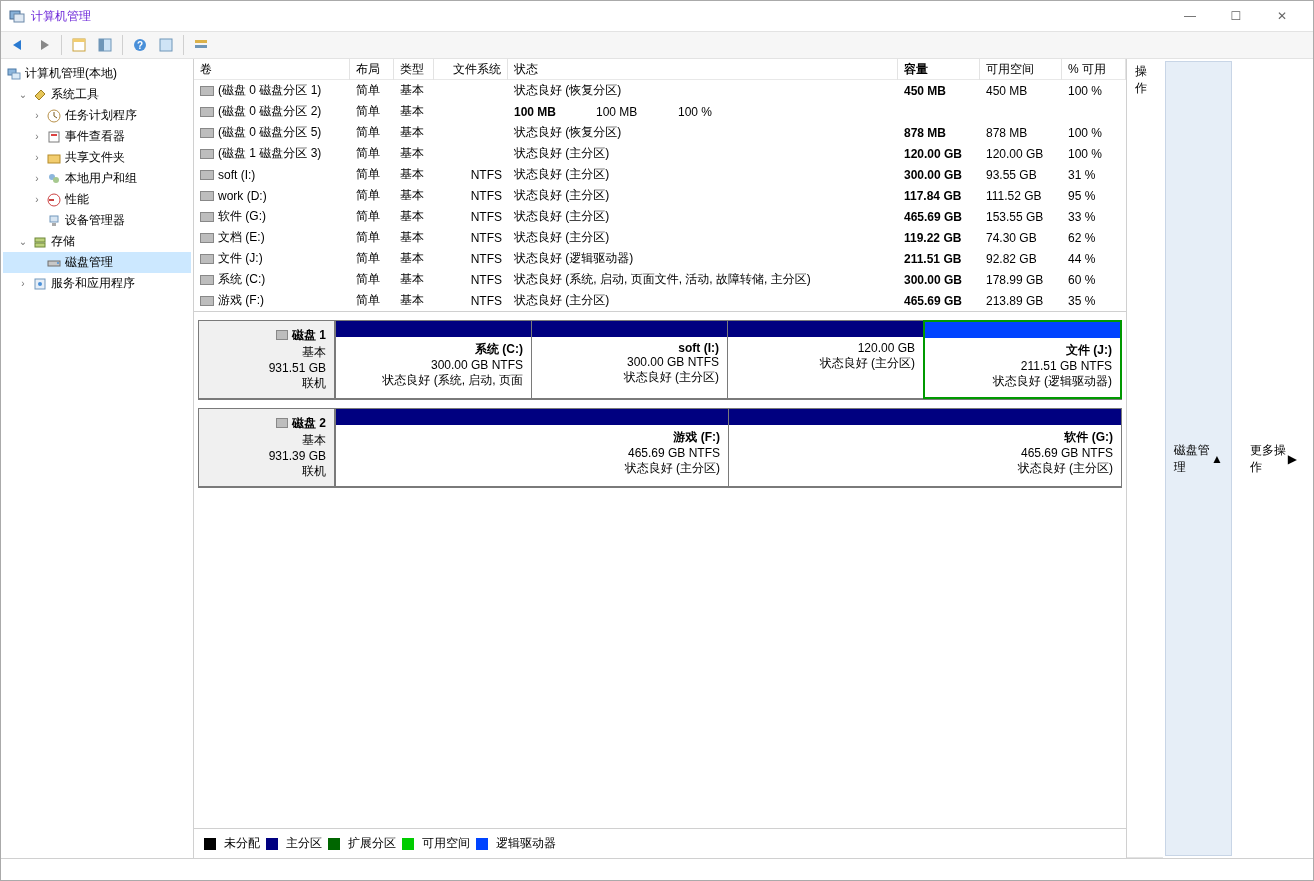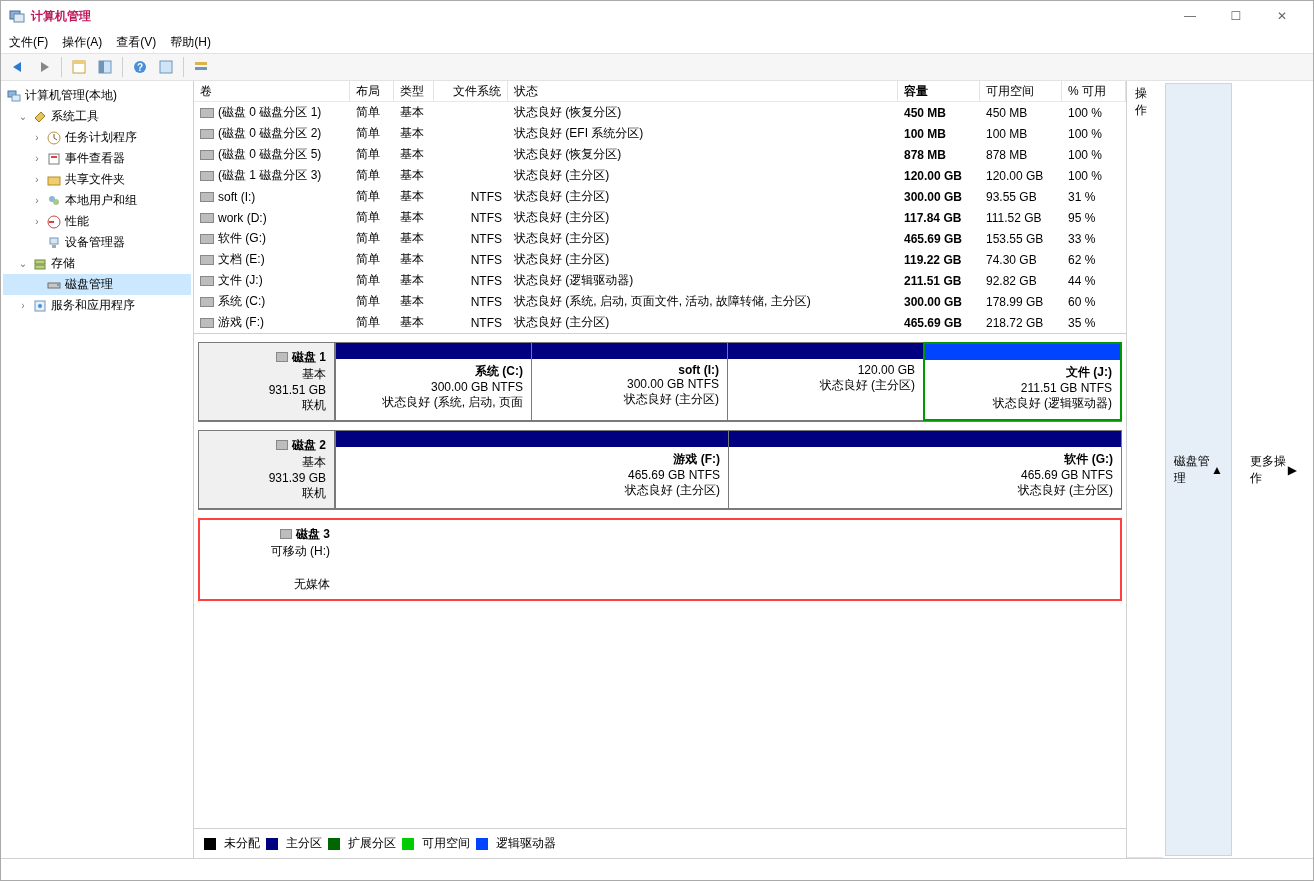--- a/index.html
+++ b/index.html
@@ -1,20 +1,20 @@
 <!DOCTYPE html>
 <html><head>
 <meta charset="utf-8">
 <style>
 * { box-sizing: border-box; margin: 0; padding: 0; }
 body { font-family: "Microsoft YaHei", Tahoma, sans-serif; font-size: 12px; background: #fff; color: #000; overflow: hidden; }
 .window { width: 1314px; height: 881px; border: 1px solid #aaa; display: flex; flex-direction: column; background: #fff; }
 .titlebar { height: 30px; display: flex; align-items: center; padding: 0 8px; background: #fff; }
 .titlebar .icon { width: 16px; height: 16px; margin-right: 6px; display:inline-flex; align-items:center; justify-content:center; }
-.titlebar .title { flex: 1; font-size: 12px; color: #be185d; font-weight: bold; }
+.titlebar .title { flex: 1; font-size: 12px; color: #6d28d9; }
 .winbtns { display: flex; }
 .winbtn { width: 46px; height: 30px; display: flex; align-items: center; justify-content: center; color: #666; }
 .menubar { height: 22px; display: flex; align-items: center; padding: 0 8px; gap: 14px; }
 .menubar span { font-size: 12px; }
 .toolbar { height: 28px; border-top: 1px solid #e3e3e3; border-bottom: 1px solid #e3e3e3; display: flex; align-items: center; padding: 0 6px; gap: 4px; background:#f6f6f6;}
 .toolbtn { width: 22px; height: 22px; display: flex; align-items: center; justify-content: center; border:1px solid transparent; }
 .tooldiv { width: 1px; height: 20px; background: #d0d0d0; margin: 0 2px; }
 .body { flex: 1; display: flex; min-height: 0; }
 .tree-pane { width: 193px; border-right: 1px solid #d0d0d0; overflow: auto; padding: 4px 2px; }
 .tree-item { display: flex; align-items: center; height: 21px; white-space: nowrap; }
@@ -78,26 +78,20 @@
         </svg>
     </span>
     <span class="title">计算机管理</span>
     <div class="winbtns">
       <div class="winbtn">—</div>
       <div class="winbtn">☐</div>
       <div class="winbtn">✕</div>
     </div>
   </div>
 
-  <div class="menubar">
-    <span>文件(F)</span>
-    <span>操作(A)</span>
-    <span>查看(V)</span>
-    <span>帮助(H)</span>
-  </div>
 
   <div class="toolbar">
     <div class="toolbtn">
         <svg width="14" height="12">
           <path d="M10 1 L2 6 L10 11 Z" fill="#2a7ad1"></path>
         </svg>
       </div>
     <div class="toolbtn">
         <svg width="14" height="12">
           <path d="M4 1 L12 6 L4 11 Z" fill="#888"></path>
@@ -271,21 +265,20 @@
               <div class="cell c-stat">状态良好 (恢复分区)</div>
               <div class="cell c-cap">450 MB</div>
               <div class="cell c-free">450 MB</div>
               <div class="cell c-pct">100 %</div>
             </div>
             <div class="vol-row">
               <div class="cell c-vol"><span class="vol-icon"></span><span>(磁盘 0 磁盘分区 2)</span></div>
               <div class="cell c-lay">简单</div>
               <div class="cell c-type">基本</div>
               <div class="cell c-fs"></div>
-              <div class="cell c-stat">状态良好 (EFI 系统分区)</div>
               <div class="cell c-cap">100 MB</div>
               <div class="cell c-free">100 MB</div>
               <div class="cell c-pct">100 %</div>
             </div>
             <div class="vol-row">
               <div class="cell c-vol"><span class="vol-icon"></span><span>(磁盘 0 磁盘分区 5)</span></div>
               <div class="cell c-lay">简单</div>
               <div class="cell c-type">基本</div>
               <div class="cell c-fs"></div>
               <div class="cell c-stat">状态良好 (恢复分区)</div>
@@ -363,21 +356,21 @@
               <div class="cell c-free">178.99 GB</div>
               <div class="cell c-pct">60 %</div>
             </div>
             <div class="vol-row">
               <div class="cell c-vol"><span class="vol-icon"></span><span>游戏 (F:)</span></div>
               <div class="cell c-lay">简单</div>
               <div class="cell c-type">基本</div>
               <div class="cell c-fs">NTFS</div>
               <div class="cell c-stat">状态良好 (主分区)</div>
               <div class="cell c-cap">465.69 GB</div>
-              <div class="cell c-free">218.72 GB</div>
+              <div class="cell c-free">213.89 GB</div>
               <div class="cell c-pct">35 %</div>
             </div>
           </div>
       </div>
 
       <div class="disk-area">
 
         <div class="disk-row">
           <div class="disk-label">
             <div><span class="disk-icon"></span><span class="dname">磁盘 1</span></div>
@@ -441,29 +434,20 @@
                 <div class="stripe primary"></div>
                 <div class="pbody">
                   <div class="pname">软件  (G:)</div>
                   <div>465.69 GB NTFS</div>
                   <div>状态良好 (主分区)</div>
                 </div>
               </div>
             </div>
         </div>
 
-        <div class="disk-row removable">
-          <div class="disk-label" style="background:transparent;border:none;">
-            <div><span class="disk-icon"></span><span class="dname">磁盘 3</span></div>
-            <div>可移动 (H:)</div>
-            <div style="height:16px"></div>
-            <div>无媒体</div>
-          </div>
-          <div class="disk-empty-parts" style="border:none;"></div>
-        </div>
       </div>
 
       <div class="legend">
         <span class="sw" style="background:#000"></span>
         <span>未分配</span>
         <span class="sw" style="background:#000080"></span>
         <span>主分区</span>
         <span class="sw" style="background:#006600"></span>
         <span>扩展分区</span>
         <span class="sw" style="background:#00cc00"></span>

